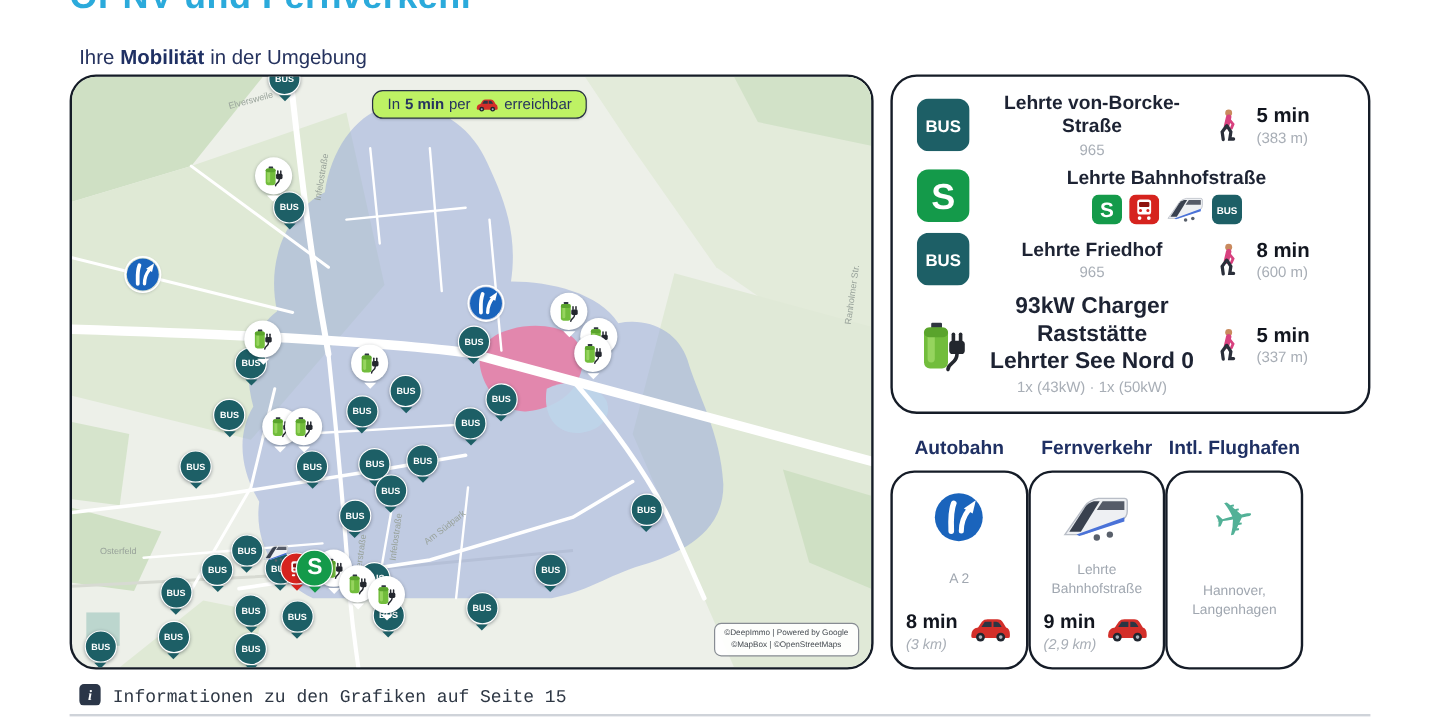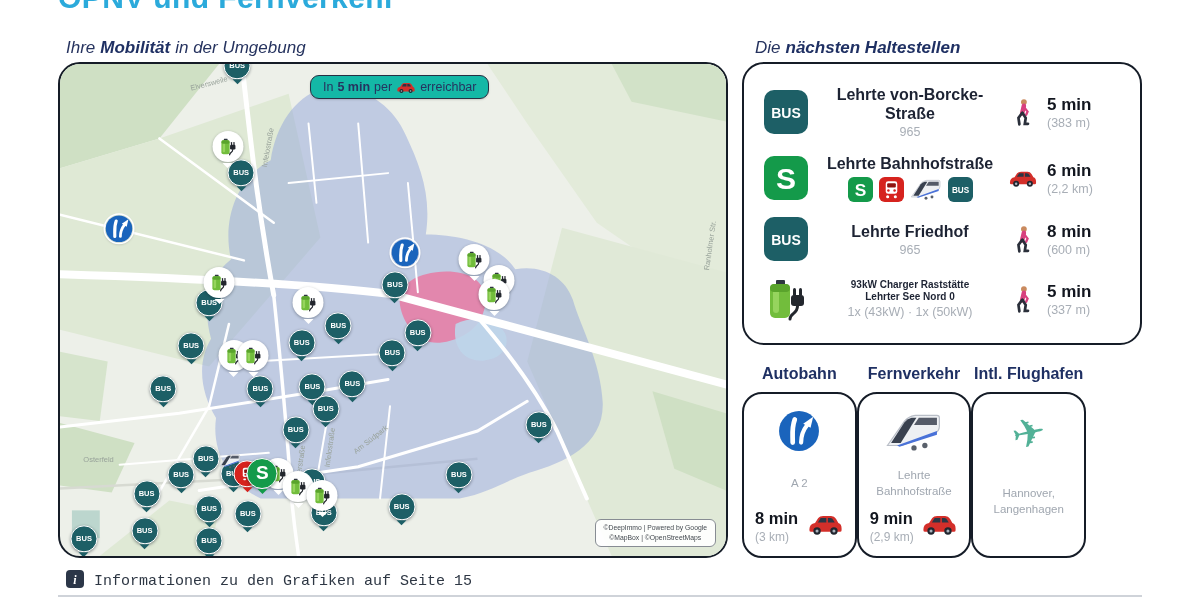--- a/index.html
+++ b/index.html
@@ -5,21 +5,21 @@
   * { margin:0; padding:0; box-sizing:border-box; }
   html,body { width:1200px; height:600px; background:#fff; overflow:hidden;
               font-family:"Liberation Sans", sans-serif; }
   .page { position:relative; width:1200px; height:600px; background:#fff; }
 
   
   .title-clip { position:absolute; left:58px; top:0; width:560px; height:15px; overflow:hidden; }
   .title-clip h1 { margin-top:-19px; font-size:30px; font-weight:700; color:#2baadb; letter-spacing:.4px; }
 
   
-  .sec-label { position:absolute; font-size:17px; color:#26335f; display:flex; gap:5px;font-style:italic; }
+  .sec-label { position:absolute; font-size:17px; color:#26335f; display:flex; gap:5px; }
   .sec-label .b { font-weight:700; color:#1f3063; }
   #map-heading { left:66px; top:38px; }
   #stops-heading { left:755px; top:38px; }
 
   
   .map-card { position:absolute; left:58px; top:62px; width:670px; height:496px;
               border:2.5px solid #151c27; border-radius:22px; background:#edf0e9; overflow:hidden; }
   .map-card svg.base { position:absolute; inset:0; width:100%; height:100%; }
   .street-label { position:absolute; font-size:7.5px; color:#98a29a; white-space:nowrap;
                   transform-origin:center; pointer-events:none; }
@@ -42,42 +42,42 @@
   .mk-sbahn { width:31px; height:31px; border-radius:50%; background:#149a4a; border:1.5px solid #fff;
               box-shadow:0 1px 3px rgba(10,20,30,.4); color:#fff; font-size:19px; font-weight:700; }
   .mk-sbahn::after { border-top-color:#149a4a; }
   .mk-regional { width:27px; height:27px; border-radius:50%; background:#d6231e; border:1.5px solid #fff;
                  box-shadow:0 1px 3px rgba(10,20,30,.4); }
   .mk-regional svg { width:15px; height:15px; }
   .mk-regional::after { border-top-color:#d6231e; }
   .mk-ice svg { width:22px; height:16px; }
 
   
-  .legend-pill { position:absolute; left:250px; top:11px; background:#14b8a6; border:1.6px solid #273043;
+  .legend-pill { position:absolute; left:250px; top:11px; background:#bef264; border:1.6px solid #273043;
                  border-radius:9px; padding:4px 12px; display:flex; align-items:center; gap:4px;
                  font-size:12.5px; color:#26335f; box-shadow:0 1px 2px rgba(0,0,0,.15); }
   .legend-pill .b { font-weight:700; }
   .legend-pill .icon svg { width:20px; height:13px; display:block; }
 
   
   .attribution { position:absolute; right:10px; bottom:9px; background:rgba(255,255,255,.92);
                  border:1px solid #878c93; border-radius:6px; padding:3px 8px; font-size:6.8px;
                  line-height:1.5; color:#43494f; text-align:center; }
 
   
   .stops-card { position:absolute; left:742px; top:62px; width:400px; height:283px; background:#fff;
                 border:2.5px solid #151c27; border-radius:22px; }
   .stops-list { height:100%; display:flex; flex-direction:column; justify-content:space-evenly; padding:6px 0; }
   .stop-row { display:flex; align-items:center; padding:0 16px; gap:8px; }
   .stop-icon { flex:0 0 52px; display:flex; justify-content:center; }
   .stop-icon svg { width:44px; height:44px; }
   .stop-icon.charger svg { width:40px; height:46px; }
   .stop-main { flex:1; text-align:center; }
   .stop-name { font-size:16px; font-weight:700; color:#1d2333; line-height:1.2; }
-  .stop-name.sm { font-size:10px; }
+  .stop-name.sm { font-size:19px; }
   .stop-sub { font-size:12.5px; color:#a8aeb6; margin-top:2px; }
   .stop-modes { display:flex; justify-content:center; gap:6px; margin-top:4px; }
   .stop-modes svg { width:25px; height:25px; display:block; }
   .stop-modes .ice svg { width:32px; height:24px; }
   .stop-eta { flex:0 0 116px; display:flex; align-items:center; gap:9px; }
   .eta-icon { width:30px; display:flex; justify-content:center; }
   .eta-icon svg { width:20px; height:29px; }
   .eta-icon.car svg { width:34px; height:21px; }
   .eta-time { font-size:17px; font-weight:700; color:#12161f; }
   .eta-dist { font-size:12.5px; color:#a8aeb6; margin-top:1px; }
@@ -90,21 +90,21 @@
   .travel-card { flex:1; background:#fff; border:2.5px solid #151c27; border-radius:20px;
                  display:flex; flex-direction:column; align-items:center; padding:13px 9px 12px; }
   .travel-icon { height:52px; display:flex; align-items:center; justify-content:center; }
   .travel-icon svg { width:42px; height:42px; }
   .travel-icon .ice-big svg { width:58px; height:42px; }
   .plane-glyph { font-size:40px; color:#52b197; display:inline-block; transform:rotate(-12deg); line-height:1; }
   .travel-label { flex:1; display:flex; align-items:center; justify-content:center; text-align:center;
                   font-size:11.5px; color:#a0a7b0; line-height:1.35; }
   .travel-bottom { width:100%; display:flex; justify-content:space-between; align-items:center; padding:0 2px; }
   .travel-time { font-size:16.5px; font-weight:700; color:#12161f; }
-  .travel-dist { font-size:12px; color:#a8aeb6; margin-top:2px; }
+  .travel-dist { font-size:12px; color:#a8aeb6; margin-top:2px;font-style:italic; }
   .travel-bottom .car svg { width:37px; height:23px; }
 
   
   .footer { position:absolute; left:66px; top:570px; display:flex; align-items:center; gap:10px; }
   .footer svg { width:18px; height:18px; }
   .footer-text { font-size:15px; color:#2e3744;font-family:Liberation Mono, monospace; }
   .bottom-rule { position:absolute; left:58px; width:1084px; top:595px; height:2px; background:#cfd3d9; }
 </style>
 </head>
 <body>
@@ -454,24 +454,20 @@
         </span>
       <span>erreichbar</span>
     </div>
 
     <div class="attribution">
       <div>©DeepImmo | Powered by Google</div>
       <div>©MapBox | ©OpenStreetMaps</div>
     </div>
   </div>
 
-  <div class="sec-label" id="stops-heading">
-    <span>Die</span>
-    <span class="b">nächsten Haltestellen</span>
-  </div>
 
   <div class="stops-card">
     <div class="stops-list" id="stops-list">
         <div class="stop-row">
           <div class="stop-icon">
             <svg viewBox="0 0 44 44">
               <rect width="44" height="44" rx="10" fill="#1d5f66"></rect>
               <text x="22" y="28" text-anchor="middle" font-family="Liberation Sans, sans-serif" font-size="14" font-weight="bold" fill="#fff">BUS</text>
             </svg>
           </div>
@@ -533,37 +529,20 @@
                 </svg>
               </span>
               <span class="">
                 <svg viewBox="0 0 26 26">
                   <rect width="26" height="26" rx="6" fill="#1d5f66"></rect>
                   <text x="13" y="17" text-anchor="middle" font-family="Liberation Sans, sans-serif" font-size="8.5" font-weight="bold" fill="#fff">BUS</text>
                 </svg>
               </span>
             </div>
           </div>
-          <div class="stop-eta">
-            <span class="eta-icon car">
-              <svg viewBox="0 0 46 28">
-                <path d="M3,20 Q3,13 10,12 L14,6 Q16,3.5 20,3.5 L30,3.5 Q34,3.5 36,7 L39,12 Q43,13 43,19 L43,21 Q43,23 41,23 L5,23 Q3,23 3,21 Z" fill="#d32f2a"></path>
-                <path d="M24,6 L17,6 L13.5,11.5 L24,11.5 Z" fill="#2b3644"></path>
-                <path d="M26,6 L29,6 Q31.5,6 33,9 L34.5,11.5 L26,11.5 Z" fill="#2b3644"></path>
-                <circle cx="12.5" cy="22" r="4.6" fill="#20262f"></circle>
-                <circle cx="12.5" cy="22" r="1.9" fill="#aab2bc"></circle>
-                <circle cx="33.5" cy="22" r="4.6" fill="#20262f"></circle>
-                <circle cx="33.5" cy="22" r="1.9" fill="#aab2bc"></circle>
-              </svg>
-            </span>
-            <span>
-              <div class="eta-time">6 min</div>
-              <div class="eta-dist">(2,2 km)</div>
-            </span>
-          </div>
         </div>
         <div class="stop-row">
           <div class="stop-icon">
             <svg viewBox="0 0 44 44">
               <rect width="44" height="44" rx="10" fill="#1d5f66"></rect>
               <text x="22" y="28" text-anchor="middle" font-family="Liberation Sans, sans-serif" font-size="14" font-weight="bold" fill="#fff">BUS</text>
             </svg>
           </div>
           <div class="stop-main">
             <div class="stop-name">Lehrte Friedhof</div>

